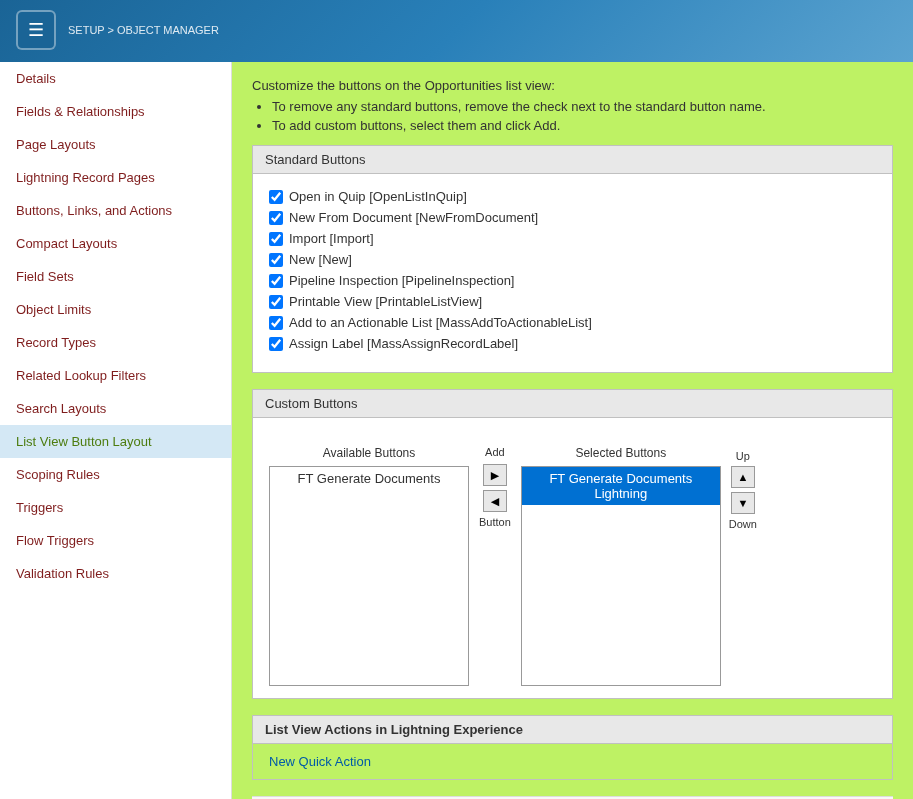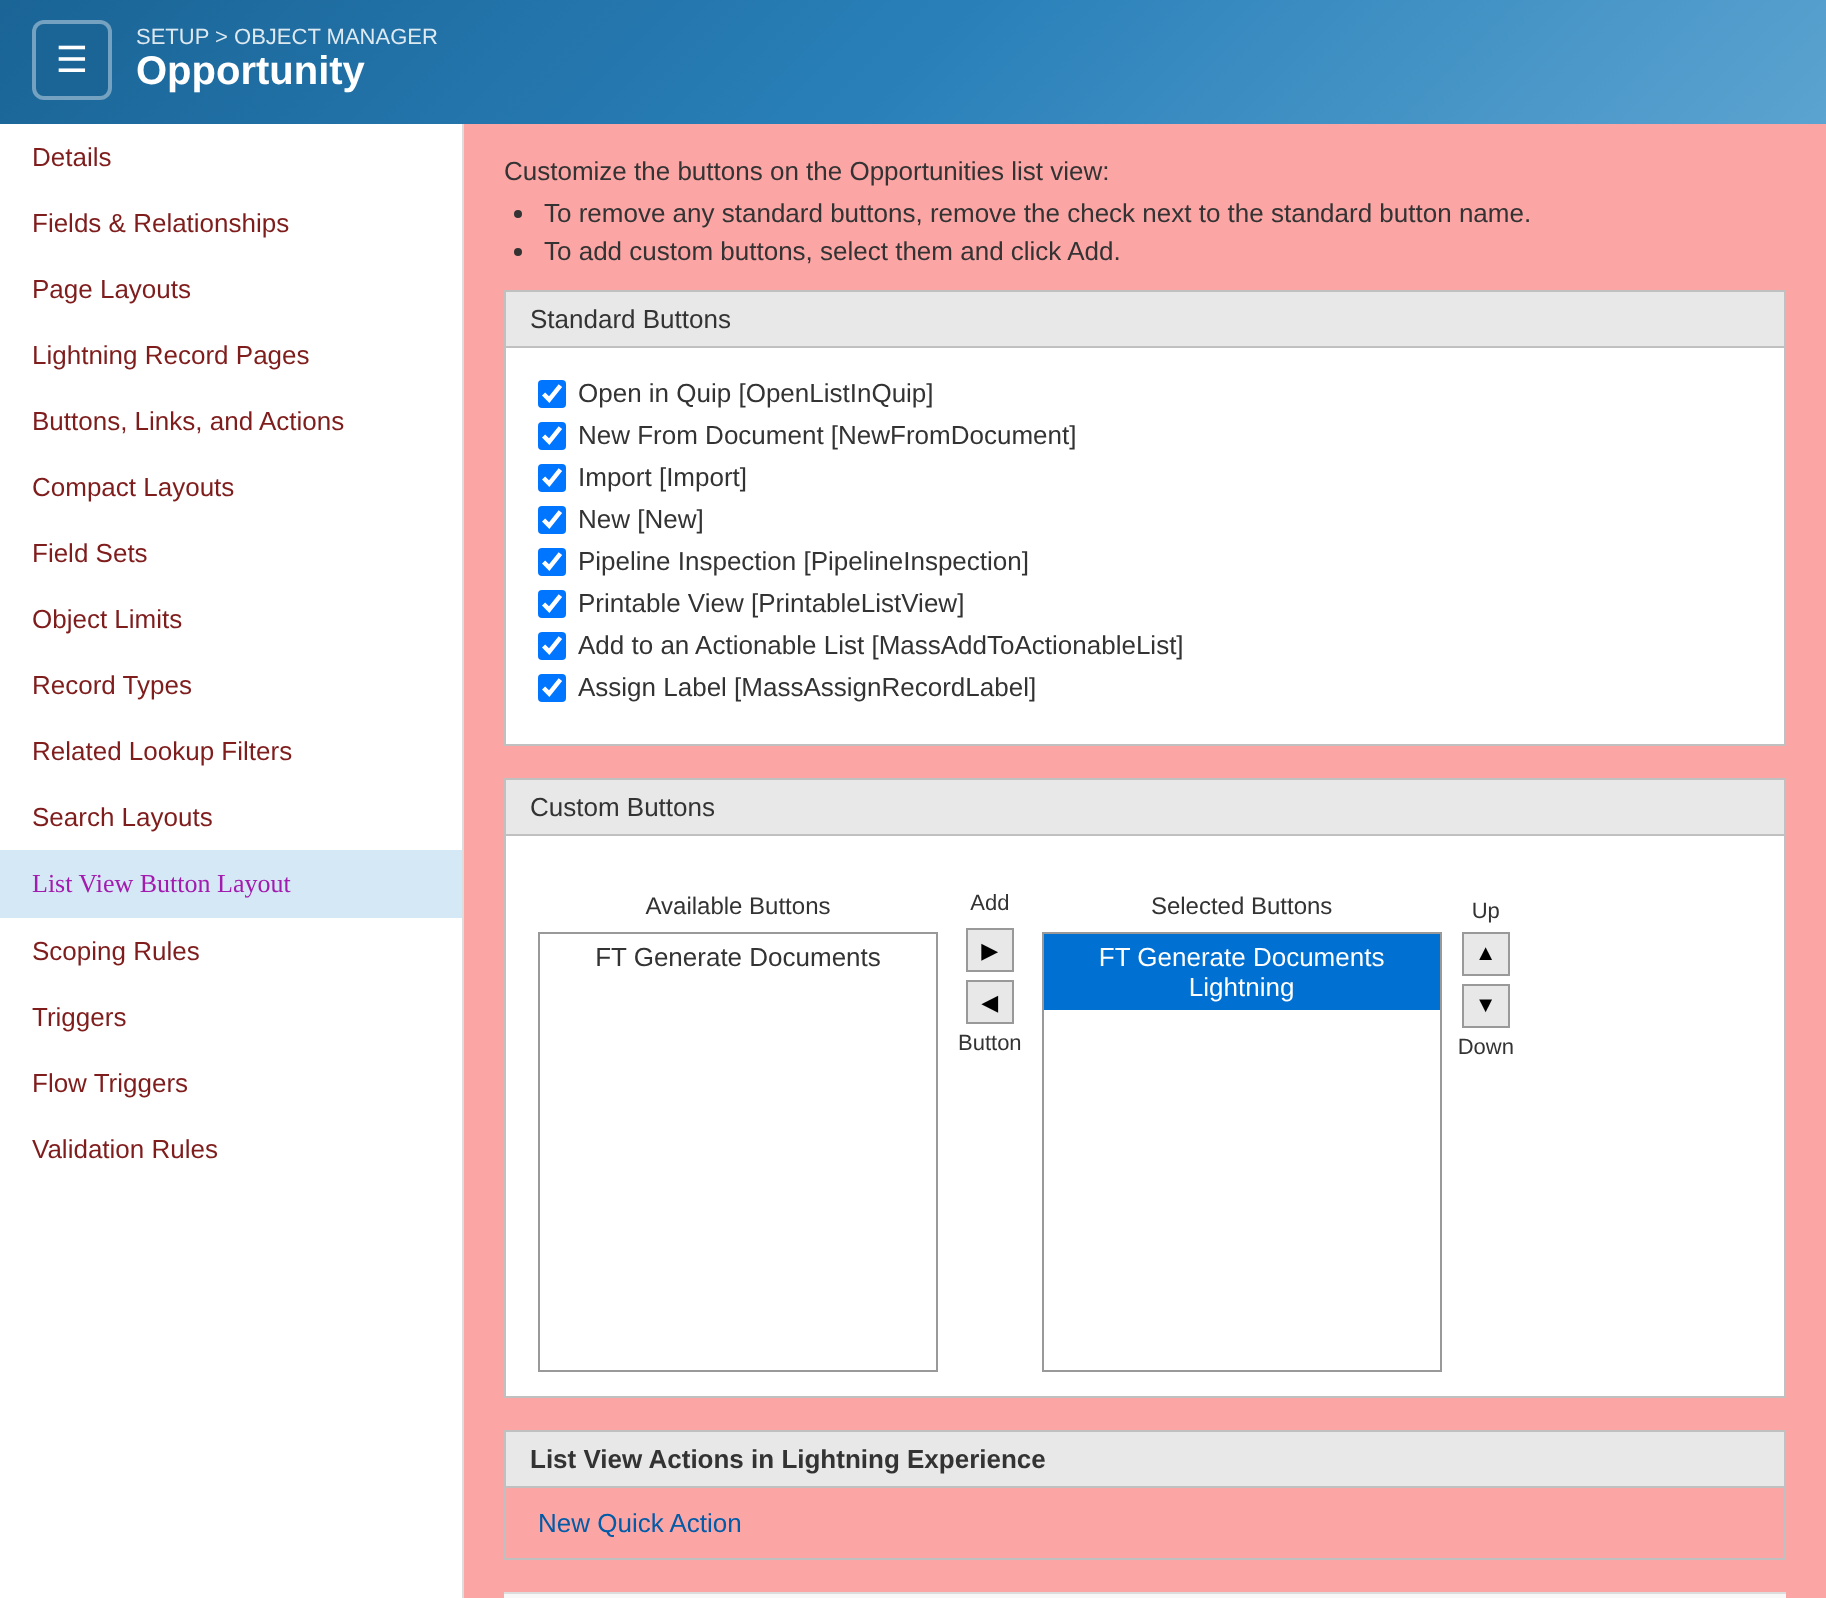--- a/index.html
+++ b/index.html
@@ -41,31 +41,30 @@
       display: block;
       padding: 9px 16px;
       cursor: pointer;
       color: #7f1d1d;
       font-size: 13px;
       border-bottom: none;
       text-decoration: none;
     }
     .sidebar-item.active {
       background: #d4e8f5;
-      color: #a21caf;
+      color: #4d7c0f;
       font-weight: normal;
-      font-family: Liberation Serif, serif;
     }
 
     
     .main {
       flex: 1;
       overflow-y: auto;
       padding: 16px 20px;
-      background: #fca5a5;
+      background: #bef264;
     }
 
     .intro-text { margin-bottom: 12px; font-size: 13px; }
     .intro-text ul { margin-left: 20px; margin-top: 6px; }
     .intro-text li { margin-bottom: 4px; }
 
     
     .section-box {
       border: 1px solid #c0c0c0;
       margin-bottom: 16px;
@@ -185,21 +184,20 @@
 <div class="header">
   <div class="header-icon">
     <span>☰</span>
   </div>
   <div class="header-text">
     <div class="header-breadcrumb">
       <span>SETUP</span>
       <span> &gt; </span>
       <span>OBJECT MANAGER</span>
     </div>
-    <div class="header-title">Opportunity</div>
   </div>
 </div>
 
 <div class="layout">
 
   <div class="sidebar">
     <a class="sidebar-item">Details</a>
     <a class="sidebar-item">Fields &amp; Relationships</a>
     <a class="sidebar-item">Page Layouts</a>
     <a class="sidebar-item">Lightning Record Pages</a>

